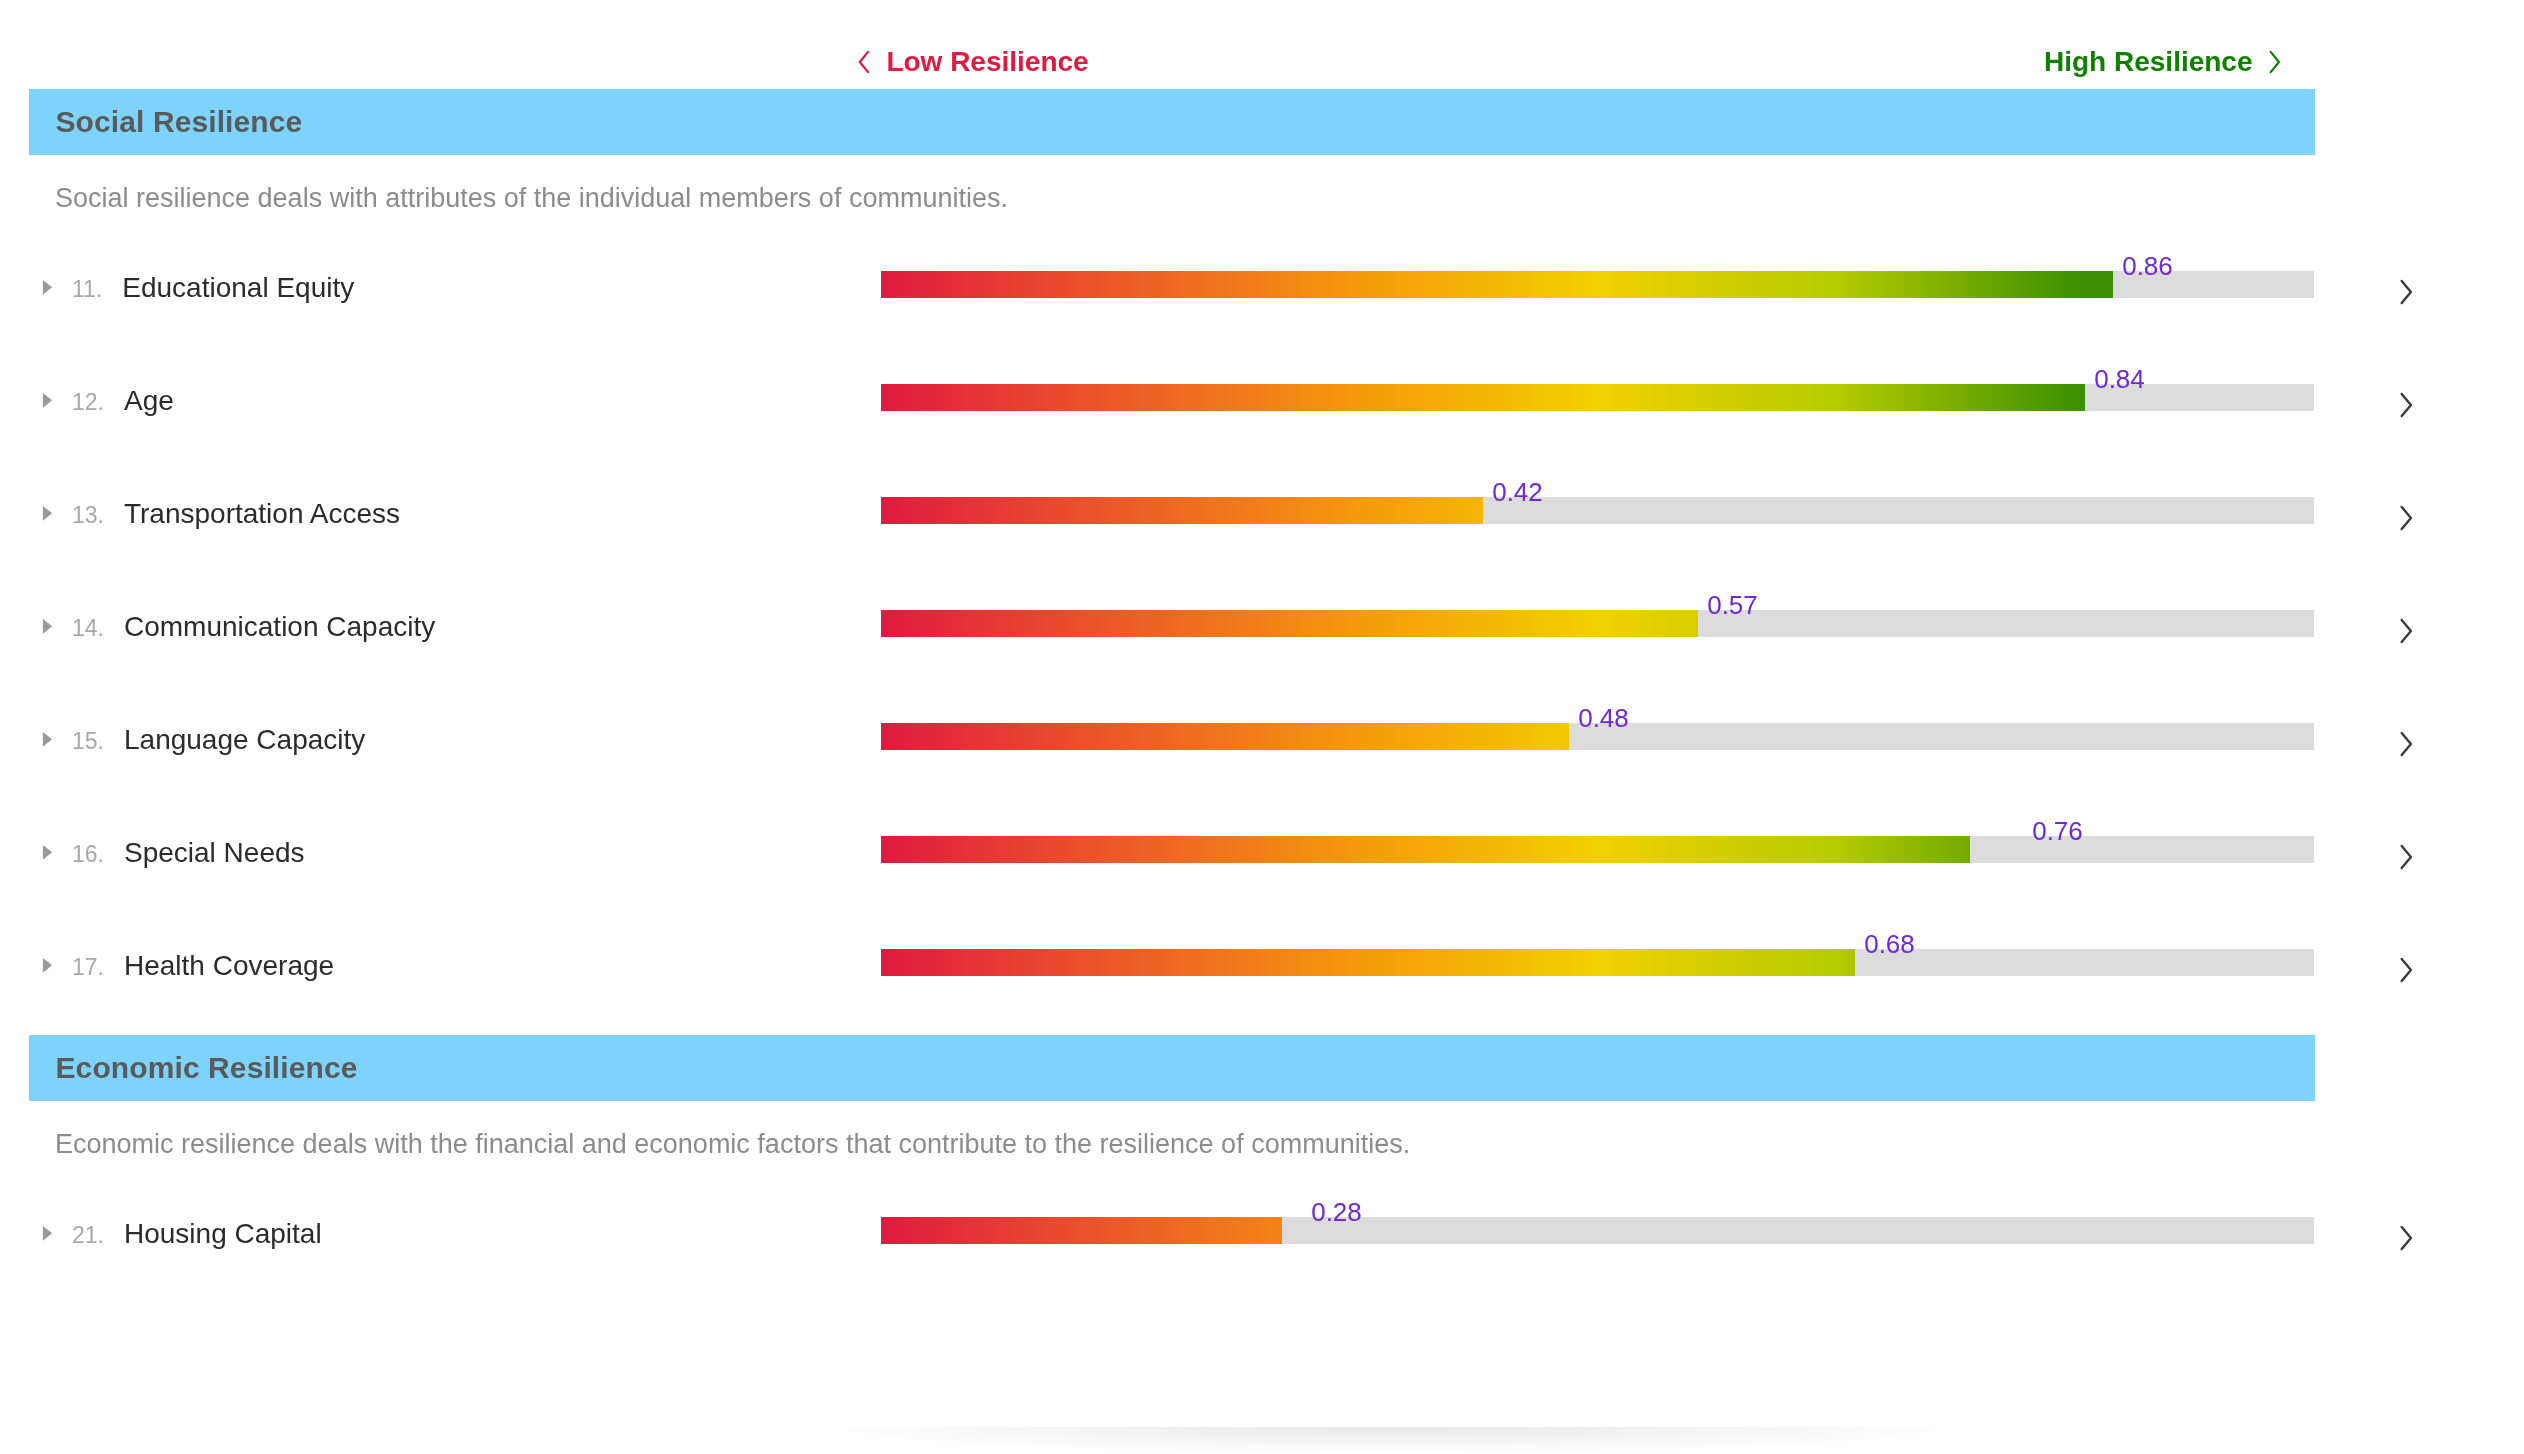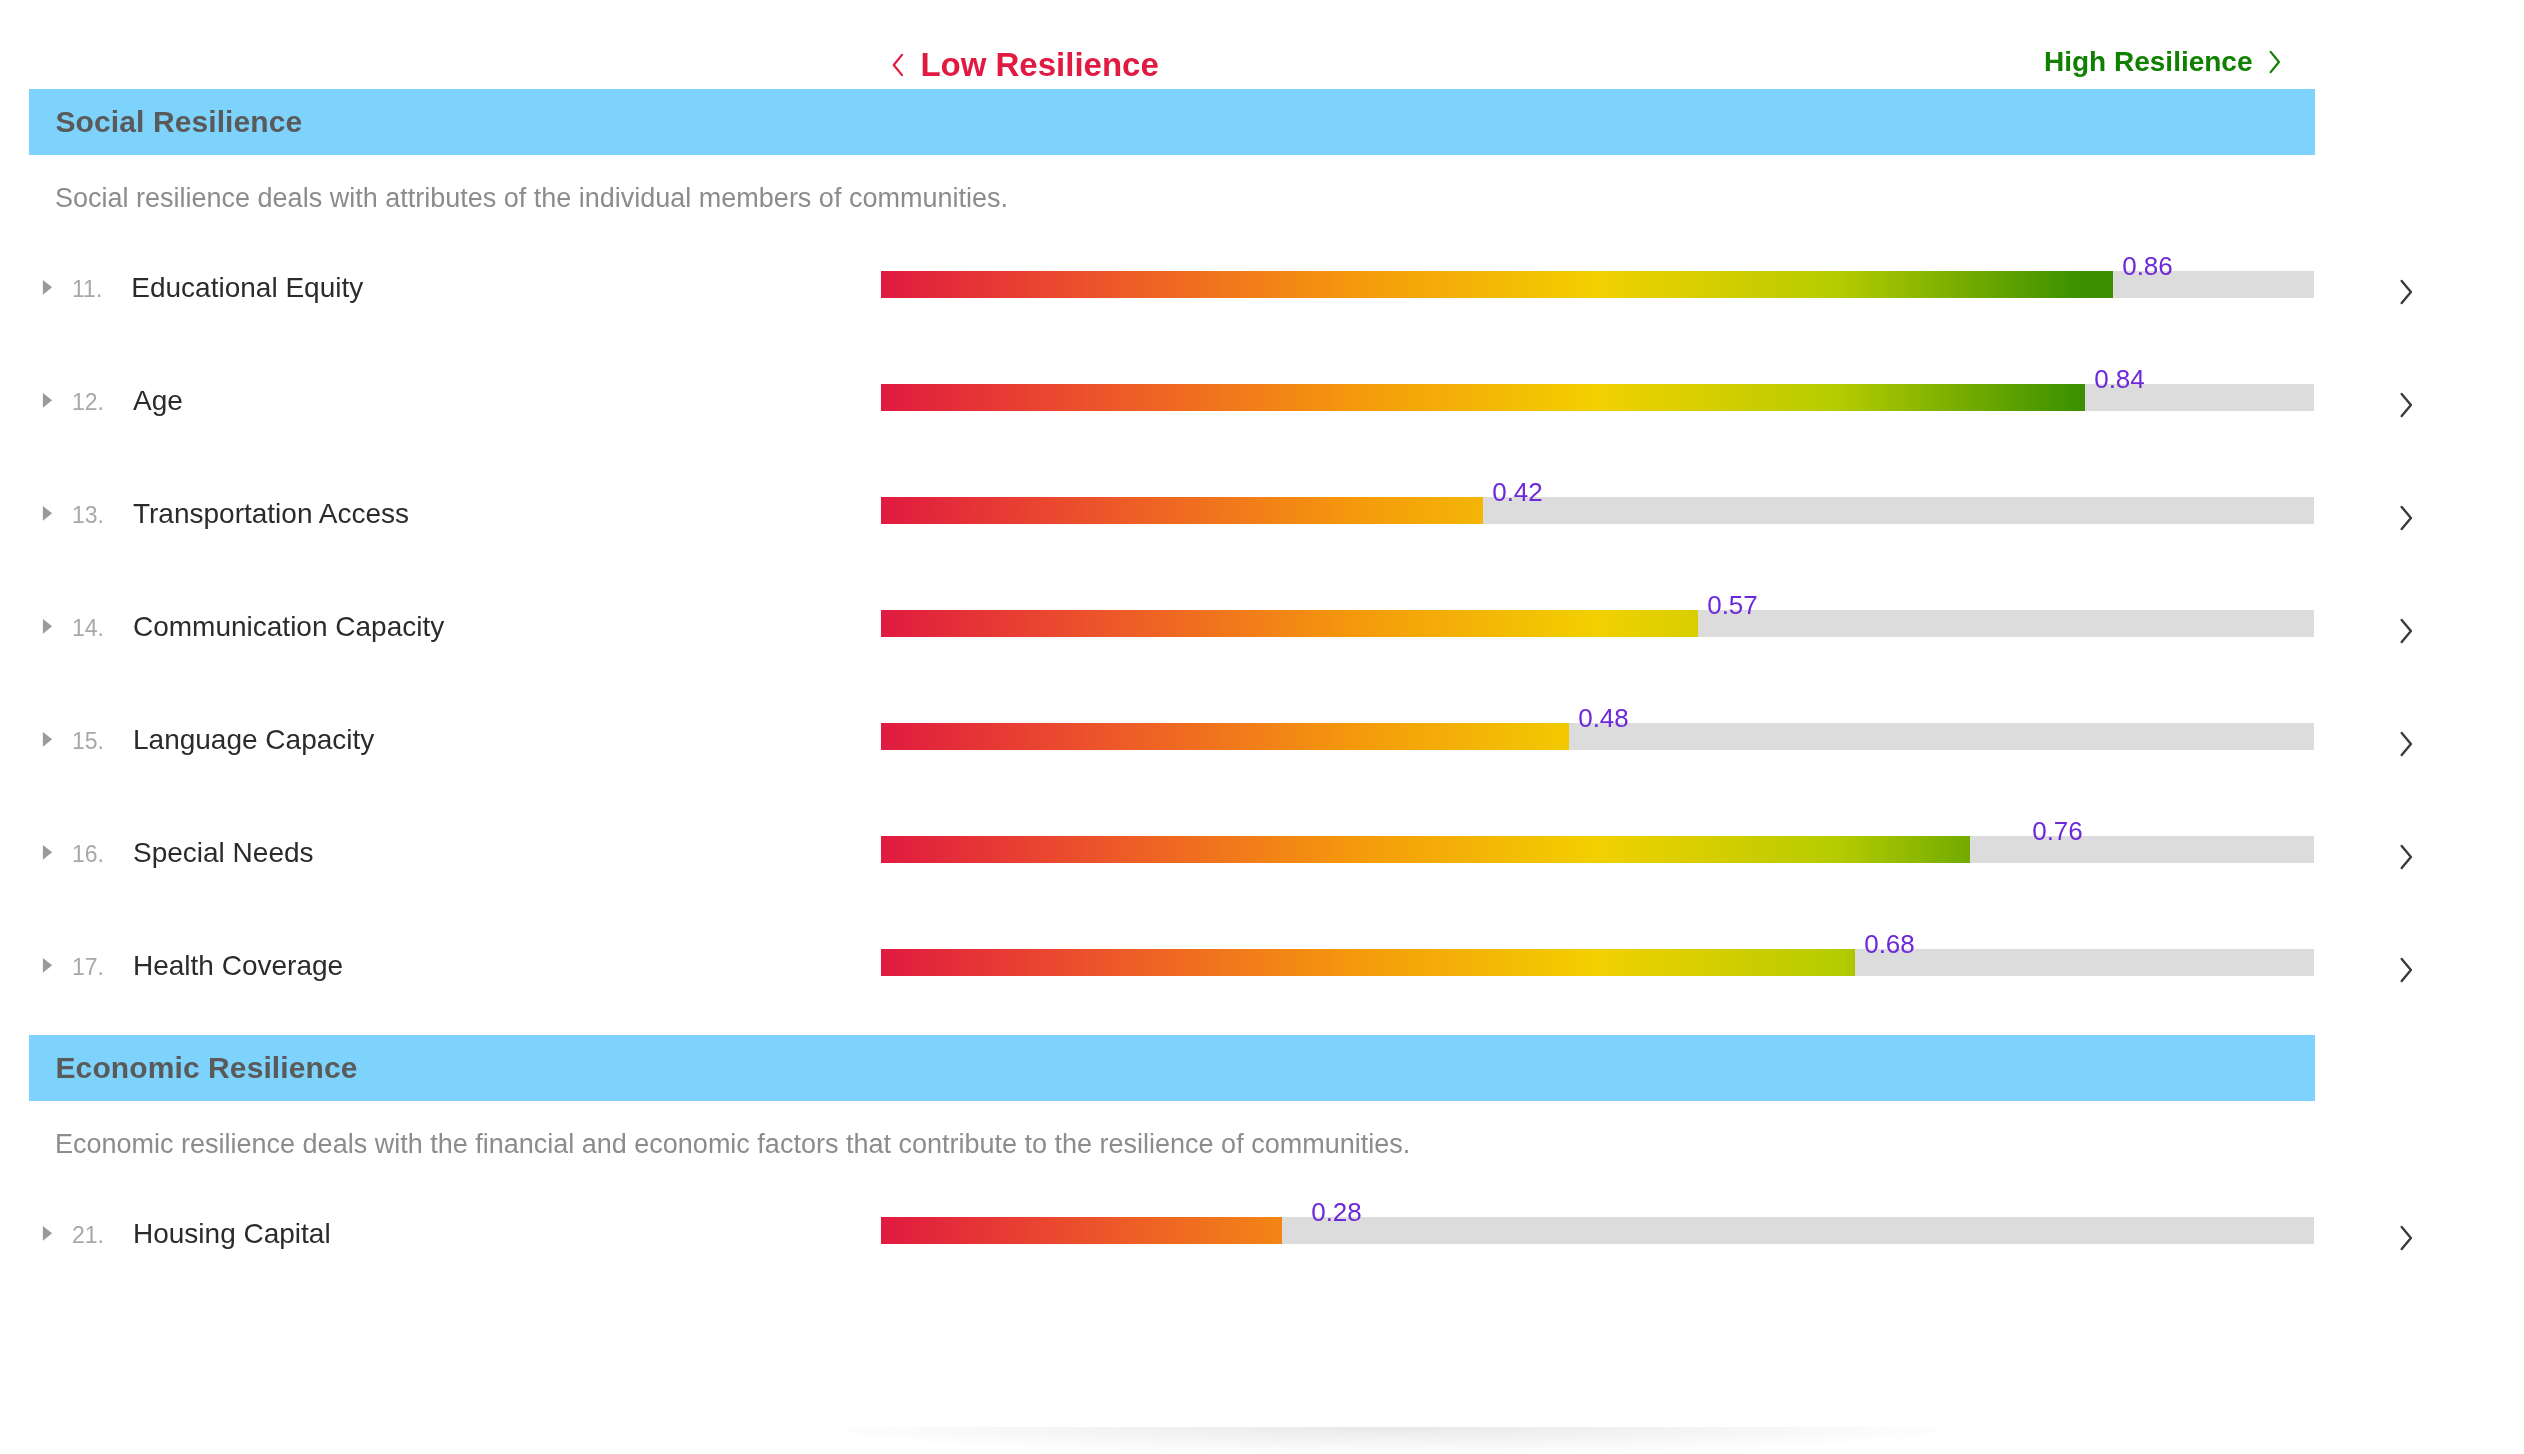--- a/index.html
+++ b/index.html
@@ -18,27 +18,27 @@
   }
 
   
   .scale-legend {
     position: relative;
     height: 89px;
     width: 2525px;
   }
   .legend-low {
     position: absolute;
-    left: 891px;
+    left: 857px;
     top: 46px;
     display: flex;
     align-items: center;
     gap: 14.7px;
     color: #e01a40;
-    font-size: 33px;
+    font-size: 28px;
     font-weight: 700;
     white-space: nowrap;
   }
   .legend-high-inner {
     position: absolute;
     left: 2044px;
     top: 46px;
     display: flex;
     align-items: center;
     gap: 14.7px;
@@ -86,21 +86,21 @@
     position: relative;
     height: 113px;
     width: 2525px;
   }
   .row-label {
     position: absolute;
     left: 41px;
     top: 28px;
     display: flex;
     align-items: baseline;
-    gap: 29px;
+    gap: 20px;
     white-space: nowrap;
   }
   .tri {
     position: absolute;
     left: 41px;
     top: 35px;
     width: 13px;
     height: 16.6px;
   }
   .tri svg { display: block; }

